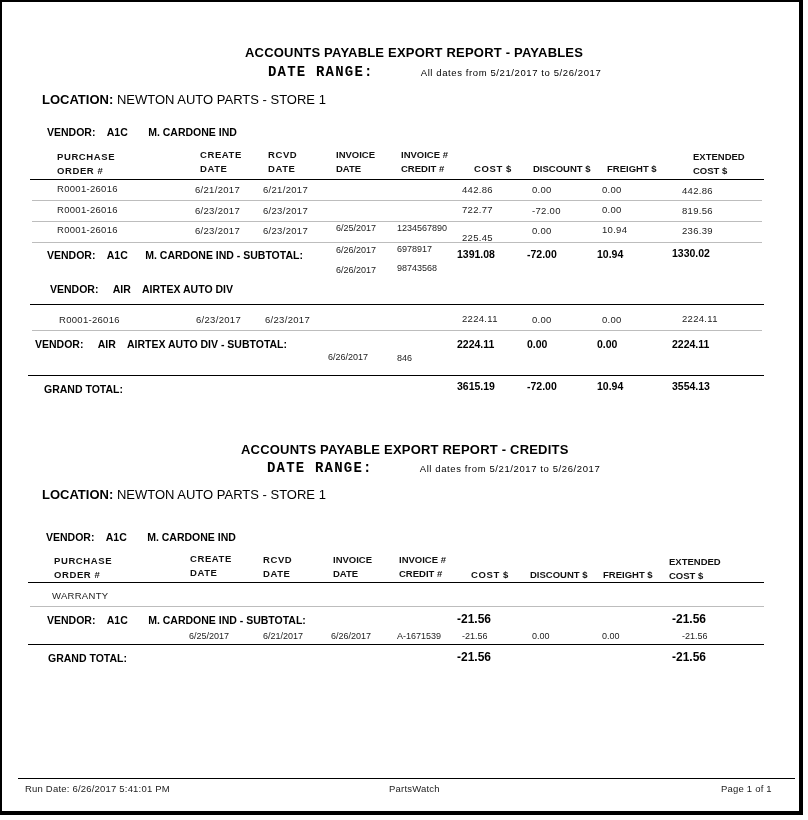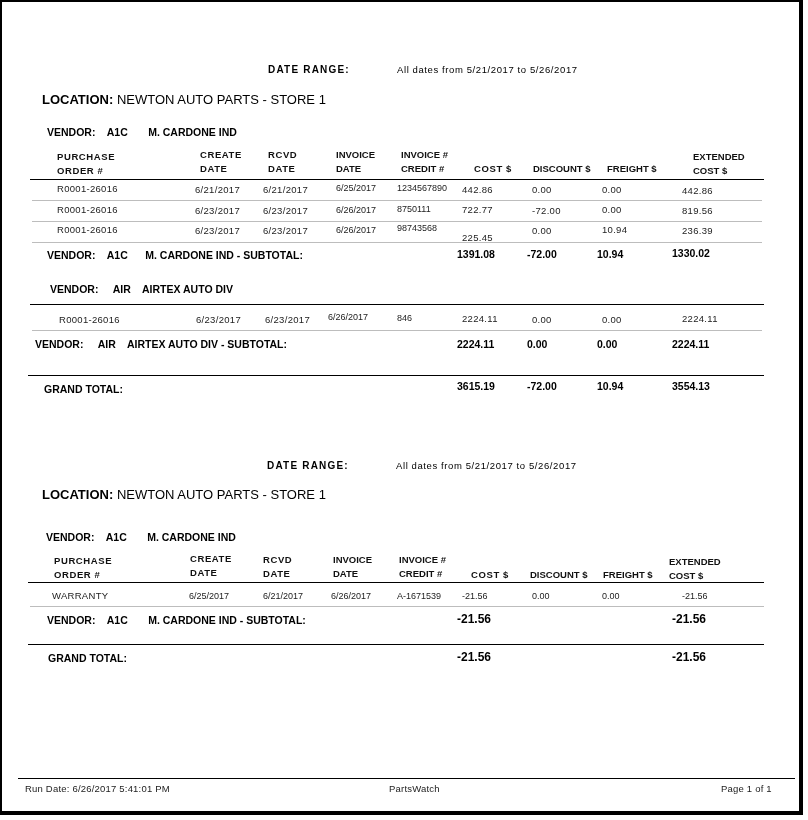--- a/index.html
+++ b/index.html
@@ -1,43 +1,47 @@
 <!DOCTYPE html>
 <html><head>
 <meta charset="utf-8">
 <style>
   html, body { margin:0; padding:0; background:#ffffff; }
   body { width:808px; height:820px; position:relative; overflow:hidden; font-family:"Liberation Sans", sans-serif; color:#000; }
   .page { position:absolute; left:0; top:0; width:803px; height:815px; border-left:2px solid #000; border-top:2px solid #000; border-right:4px solid #000; border-bottom:4px solid #000; box-sizing:border-box; background:#fff; }
   .abs { position:absolute; white-space:nowrap; }
   .title { font-weight:bold; font-size:13px; letter-spacing:0.2px; }
   .daterange { font-size:10px; letter-spacing:0.3px; }
-  .daterange .lbl { font-weight:bold; letter-spacing:1.2px; font-size:10px; }
+  .daterange .lbl { font-weight:bold; letter-spacing:1.2px; font-size:14px;font-family:Liberation Mono, monospace; }
   .daterange .val { font-size:9.5px; letter-spacing:0.6px;margin-left:44px; }
   .location { font-size:13px; }
   .location .lbl { font-weight:bold; }
   .vendor { font-size:10.5px; font-weight:bold; }
   .hdr { font-size:9.5px; font-weight:bold; letter-spacing:0.6px; line-height:14px; color:#111; }
   .hdr.tight { letter-spacing:0; }
   .cell { font-size:9.5px; letter-spacing:0.3px; color:#222; }
-  .cell.sm { font-size:9px; letter-spacing:0; }
+  .cell.sm { font-size:9px; letter-spacing:0;margin-top:40px; }
   .sub { font-size:10.5px; font-weight:bold; }
   .num-bold { font-size:10.5px; font-weight:bold; }
   .num-bold-lg { font-size:12px; font-weight:bold; }
   .r { text-align:left; }
   .hline { position:absolute; height:0; }
   .hline.dark { border-top:1.5px solid #000; }
   .hline.light { border-top:1px solid #bdbdbd; }
   .footer { font-size:9.5px; letter-spacing:0.2px; color:#222; }
 </style>
 </head>
 <body>
 
 <div class="page">
 
+  <div class="abs title" style="left:243px; top:43px;">
+    <span>ACCOUNTS PAYABLE EXPORT REPORT</span>
+    <span>- PAYABLES</span>
+  </div>
   <div class="abs daterange" style="left:266px; top:62px;">
     <span class="lbl">DATE RANGE:</span>
     <span class="val">All dates from  5/21/2017  to  5/26/2017</span>
   </div>
   <div class="abs location" style="left:40px; top:90px;">
     <span class="lbl">LOCATION:</span>
     <span>NEWTON AUTO PARTS - STORE 1</span>
   </div>
 
   <div class="abs vendor" style="left:45px; top:124px;">
@@ -88,21 +92,21 @@
     <div class="abs cell r" style="left:600px; width:46px; top:182px;">0.00</div>
     <div class="abs cell r" style="left:680px; width:52px; top:183px;">442.86</div>
   </div>
   <div class="hline light" style="left:30px; width:730px; top:198px;"></div>
 
   <div>
     <div class="abs cell" style="left:55px; top:202px;">R0001-26016</div>
     <div class="abs cell" style="left:193px; top:203px;">6/23/2017</div>
     <div class="abs cell" style="left:261px; top:203px;">6/23/2017</div>
     <div class="abs cell sm" style="left:334px; top:203px;">6/26/2017</div>
-    <div class="abs cell sm r" style="left:395px; width:60px; top:202px;">8750111</div>
+    <div class="abs cell sm r" style="left:395px; width:60px; top:202px;">6978917</div>
     <div class="abs cell r" style="left:460px; width:53px; top:202px;">722.77</div>
     <div class="abs cell r" style="left:530px; width:50px; top:203px;">-72.00</div>
     <div class="abs cell r" style="left:600px; width:46px; top:202px;">0.00</div>
     <div class="abs cell r" style="left:680px; width:52px; top:203px;">819.56</div>
   </div>
   <div class="hline light" style="left:30px; width:730px; top:219px;"></div>
 
   <div>
     <div class="abs cell" style="left:55px; top:222px;">R0001-26016</div>
     <div class="abs cell" style="left:193px; top:223px;">6/23/2017</div>
@@ -162,20 +166,24 @@
 
   <div class="hline dark" style="left:26px; width:736px; top:373px;"></div>
   <div>
     <div class="abs sub" style="left:42px; top:381px;">GRAND TOTAL:</div>
     <div class="abs num-bold r" style="left:455px; width:60px; top:378px;">3615.19</div>
     <div class="abs num-bold r" style="left:525px; width:57px; top:378px;">-72.00</div>
     <div class="abs num-bold r" style="left:595px; width:52px; top:378px;">10.94</div>
     <div class="abs num-bold r" style="left:670px; width:62px; top:378px;">3554.13</div>
   </div>
 
+  <div class="abs title" style="left:239px; top:440px;">
+    <span>ACCOUNTS PAYABLE EXPORT REPORT</span>
+    <span>-  CREDITS</span>
+  </div>
   <div class="abs daterange" style="left:265px; top:458px;">
     <span class="lbl">DATE RANGE:</span>
     <span class="val">All dates from  5/21/2017  to  5/26/2017</span>
   </div>
   <div class="abs location" style="left:40px; top:485px;">
     <span class="lbl">LOCATION:</span>
     <span>NEWTON AUTO PARTS - STORE 1</span>
   </div>
 
   <div class="abs vendor" style="left:44px; top:529px;">

